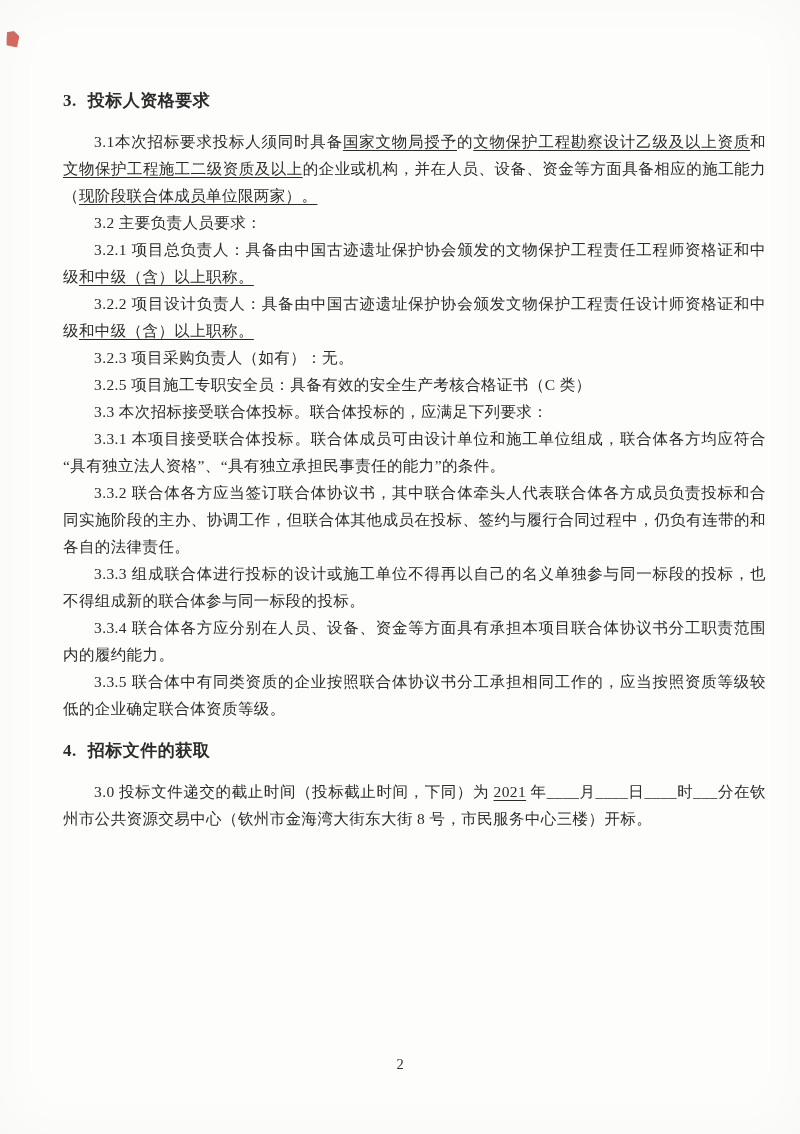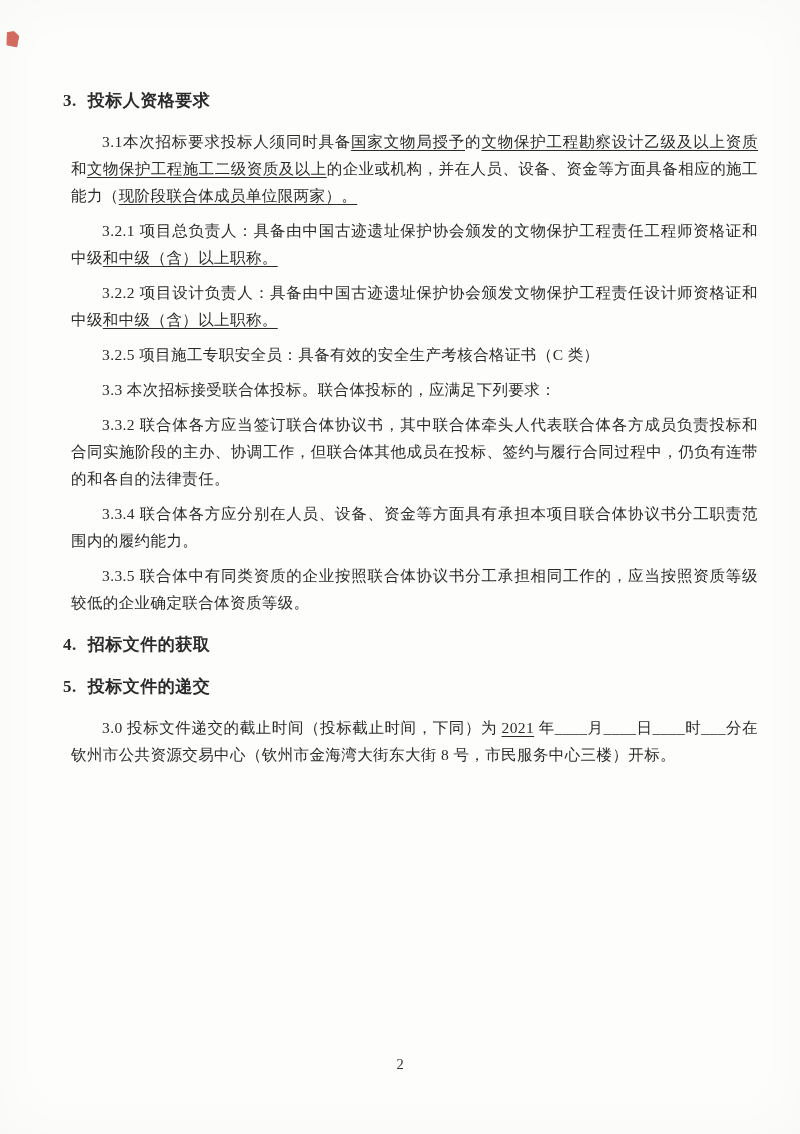--- a/index.html
+++ b/index.html
@@ -24,21 +24,21 @@
     font-weight:bold;
     line-height:26px;
     margin:16px 0 14px 0;
     letter-spacing:0.5px;
   }
   h2.sec:first-child{margin-top:0;}
   h2.sec .sec-title{margin-left:11px;}
   p.para{
     font-size:15.5px;
     line-height:27px;
-    margin:8px;
+    margin:0;
     text-align:justify;
     text-indent:2em;
     letter-spacing:0.4px;
     word-break:break-all;
   }
   .u{
     text-decoration:underline;
     text-underline-offset:3px;
     text-decoration-thickness:1px;
   }
@@ -65,32 +65,33 @@
 
 <div class="paper"></div>
 <div class="red-mark" style="background: rgb(197, 57, 43);"></div>
 
 <main class="content">
 
   <h2 class="sec">
     <span>3.</span><span class="sec-title">投标人资格要求</span>
   </h2>
   <p class="para"><span>3.1本次招标要求投标人须同时具备</span><span class="u">国家文物局授予</span><span>的</span><span class="u">文物保护工程勘察设计乙级及以上资质</span><span>和</span><span class="u">文物保护工程施工二级资质及以上</span><span>的企业或机构，并在人员、设备、资金等方面具备相应的施工能力（</span><span class="u">现阶段联合体成员单位限两家）。</span></p>
+  <p class="para"><span>3.2 主要负责人员要求：</span></p>
   <p class="para"><span>3.2.1 项目总负责人：具备由中国古迹遗址保护协会颁发的文物保护工程责任工程师资格证和中级</span><span class="u">和中级（含）以上职称。</span></p>
   <p class="para"><span>3.2.2 项目设计负责人：具备由中国古迹遗址保护协会颁发文物保护工程责任设计师资格证和中级</span><span class="u">和中级（含）以上职称。</span></p>
+  <p class="para"><span>3.2.3 项目采购负责人（如有）：无。</span></p>
   <p class="para"><span>3.2.5 项目施工专职安全员：具备有效的安全生产考核合格证书（C 类）</span></p>
   <p class="para"><span>3.3 本次招标接受联合体投标。联合体投标的，应满足下列要求：</span></p>
+  <p class="para"><span>3.3.1 本项目接受联合体投标。联合体成员可由设计单位和施工单位组成，联合体各方均应符合“具有独立法人资格”、“具有独立承担民事责任的能力”的条件。</span></p>
   <p class="para"><span>3.3.2 联合体各方应当签订联合体协议书，其中联合体牵头人代表联合体各方成员负责投标和合同实施阶段的主办、协调工作，但联合体其他成员在投标、签约与履行合同过程中，仍负有连带的和各自的法律责任。</span></p>
+  <p class="para"><span>3.3.3 组成联合体进行投标的设计或施工单位不得再以自己的名义单独参与同一标段的投标，也不得组成新的联合体参与同一标段的投标。</span></p>
   <p class="para"><span>3.3.4 联合体各方应分别在人员、设备、资金等方面具有承担本项目联合体协议书分工职责范围内的履约能力。</span></p>
   <p class="para"><span>3.3.5 联合体中有同类资质的企业按照联合体协议书分工承担相同工作的，应当按照资质等级较低的企业确定联合体资质等级。</span></p>
 
   <h2 class="sec">
     <span>4.</span><span class="sec-title">招标文件的获取</span>
   </h2>
 
-  <h2 class="sec">
-    <span>5.</span><span class="sec-title">投标文件的递交</span>
-  </h2>
   <p class="para"><span>3.0 投标文件递交的截止时间（投标截止时间，下同）为 </span><span class="u">2021</span><span> 年____月____日____时___分在钦州市公共资源交易中心（钦州市金海湾大街东大街 8 号，市民服务中心三楼）开标。</span></p>
 
 </main>
 
 <div class="pageno">2</div>
 
 </body></html>

